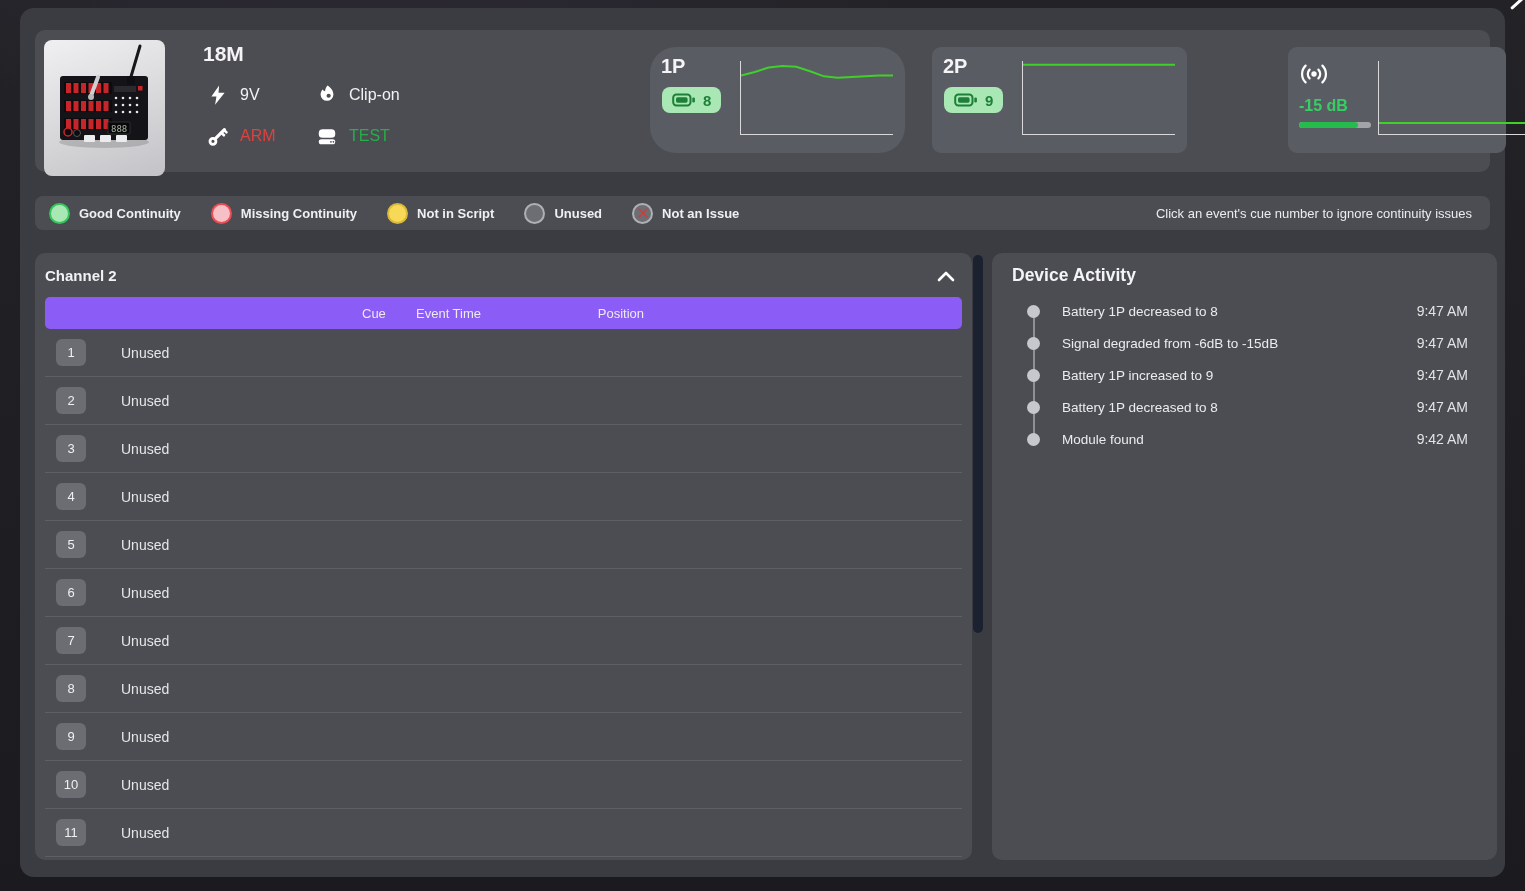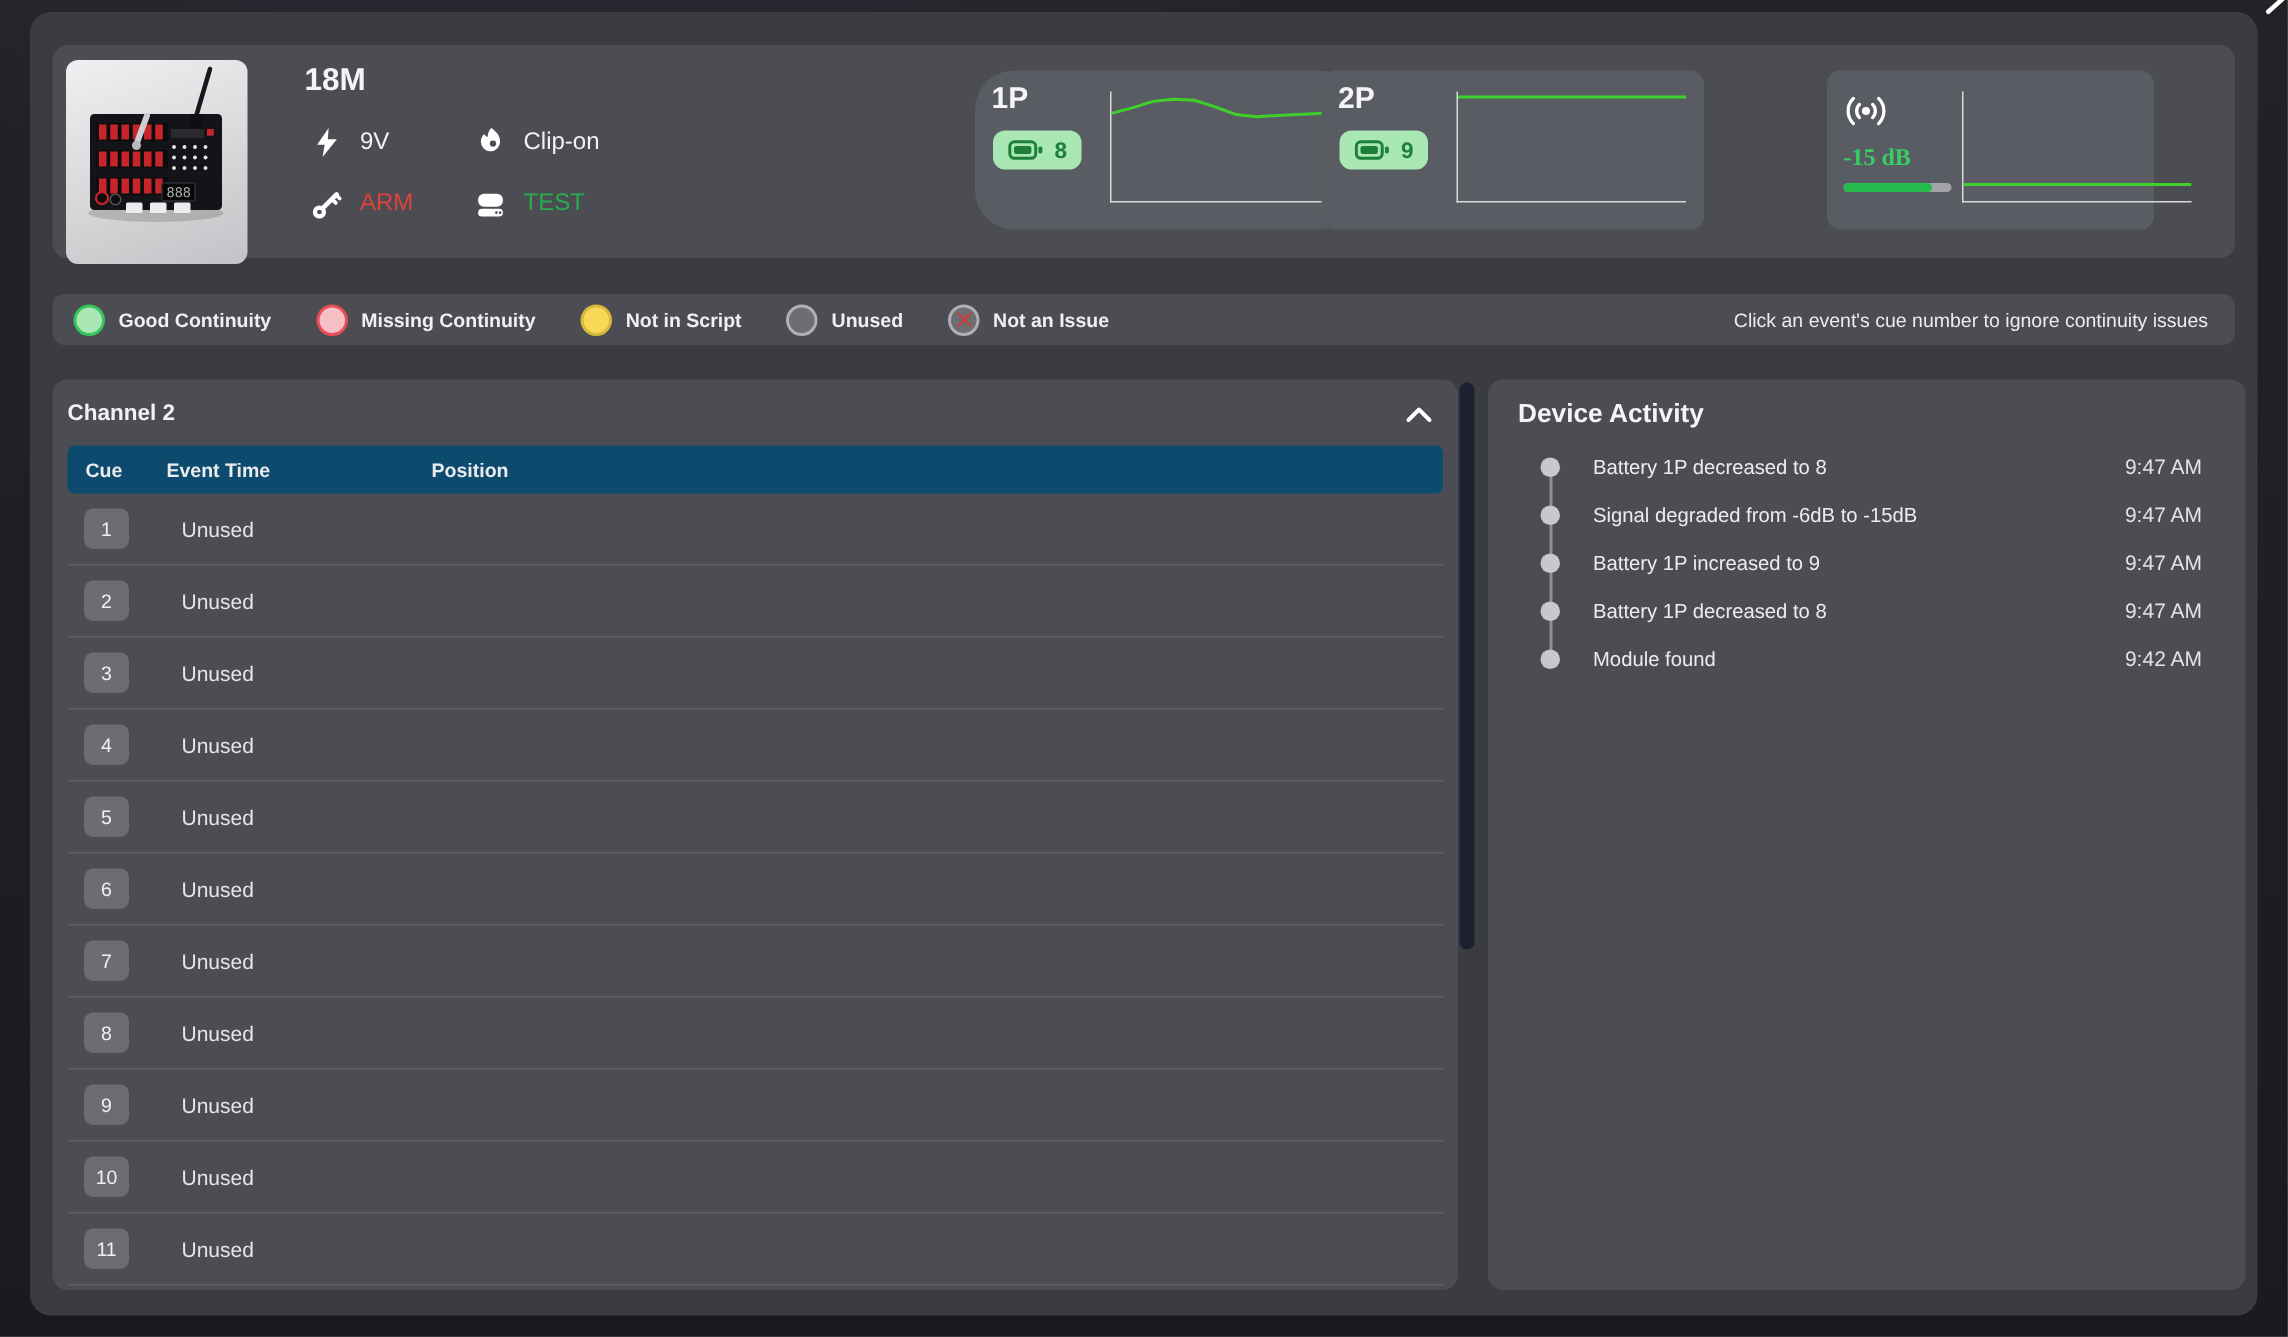--- a/index.html
+++ b/index.html
@@ -23,21 +23,21 @@
   .attr{position:absolute;display:flex;align-items:center;gap:11px;height:26px;text-align:center;}
   .attr .lbl{font-size:16px;color:#f2f2f4;}
   .attr-batt{left:172px;top:52px;}
   .attr-ign{left:281px;top:52px;}
   .attr-arm{left:172px;top:93px;}
   .attr-test{left:281px;top:93px;}
   .icon22{width:22px;height:22px;display:block;}
 
   
   .stat-card{position:absolute;top:17px;width:255px;height:106px;background:#5a5c63;border-radius:9px;}
-  .stat-1p{left:615px;border-radius:26px;} .stat-2p{left:846px;} .stat-sig{left:1183px;width:218px;font-family:Liberation Serif, serif;}
+  .stat-1p{left:615px;border-radius:26px;} .stat-2p{left:897px;} .stat-sig{left:1253px;width:218px;}
   .stat-label{position:absolute;left:11px;top:8px;font-size:20px;font-weight:bold;color:#f4f4f6;}
   .batt-badge{position:absolute;left:12px;top:40px;height:26px;padding:0 10px;border-radius:8px;
     background:#a9e8b4;display:flex;align-items:center;gap:7px;}
   .batt-badge .num{font-size:15px;font-weight:bold;color:#1e7f38;}
   .spark-wrap{position:absolute;left:90px;top:14px;width:153px;height:74px;
     border-left:1.5px solid #d9d9db;border-bottom:1.5px solid #d9d9db;}
   .spark-wrap svg{position:absolute;left:0;top:0;width:100%;height:100%;}
   .sig-icon{position:absolute;left:10px;top:11px;width:32px;height:32px;}
   .sig-db{position:absolute;left:11px;top:50px;font-size:16px;font-weight:bold;}
   .sig-bar{position:absolute;left:11px;top:75px;width:72px;height:6px;border-radius:3px;
@@ -52,22 +52,22 @@
     align-items:center;justify-content:center;}
   .legend-label{font-size:13px;font-weight:bold;color:#f0f0f2;}
   .legend-hint{margin-left:auto;font-size:13px;color:#ececee;padding-right:4px;}
 
   
   .channel-panel{position:absolute;left:15px;top:245px;width:937px;height:607px;background:#4b4d53;
     border-radius:10px;overflow:hidden;}
   .channel-head{position:relative;height:44px;text-align:center;}
   .channel-title{position:absolute;left:10px;top:14px;font-size:15px;font-weight:bold;color:#f2f2f4;}
   .collapse-btn{position:absolute;right:14px;top:12px;width:24px;height:24px;cursor:pointer;}
-  .tbl-header{margin:0 10px;height:32px;background:#0c4a6e;border-radius:5px;display:flex;
-    align-items:center;font-size:13px;font-weight:bold;color:#ebebed;}
+  .tbl-header{margin:0 10px;height:32px;background:#8b5cf6;border-radius:5px;display:flex;
+    align-items:center;font-size:13px;font-weight:normal;color:#ebebed;justify-content:center;}
   .col-cue{width:62px;padding-left:12px;}
   .col-time{width:130px;padding-left:4px;}
   .col-desc{flex:1;text-align:center;}
   .col-pos{width:115px;text-align:right;padding-right:13px;}
   .ev-row{margin:0 10px;height:48px;display:flex;align-items:center;border-bottom:1px solid #5d5f65;
     font-size:14px;color:#e6e6e9;}
   .ev-row .col-cue{padding-left:11px;}
   .ev-row .col-time{padding-left:14px;}
   .cue-badge{display:inline-block;width:30px;height:27px;line-height:27px;text-align:center;
     background:#6b6d73;border-radius:6px;font-size:13px;color:#f0f0f2;cursor:pointer;}

